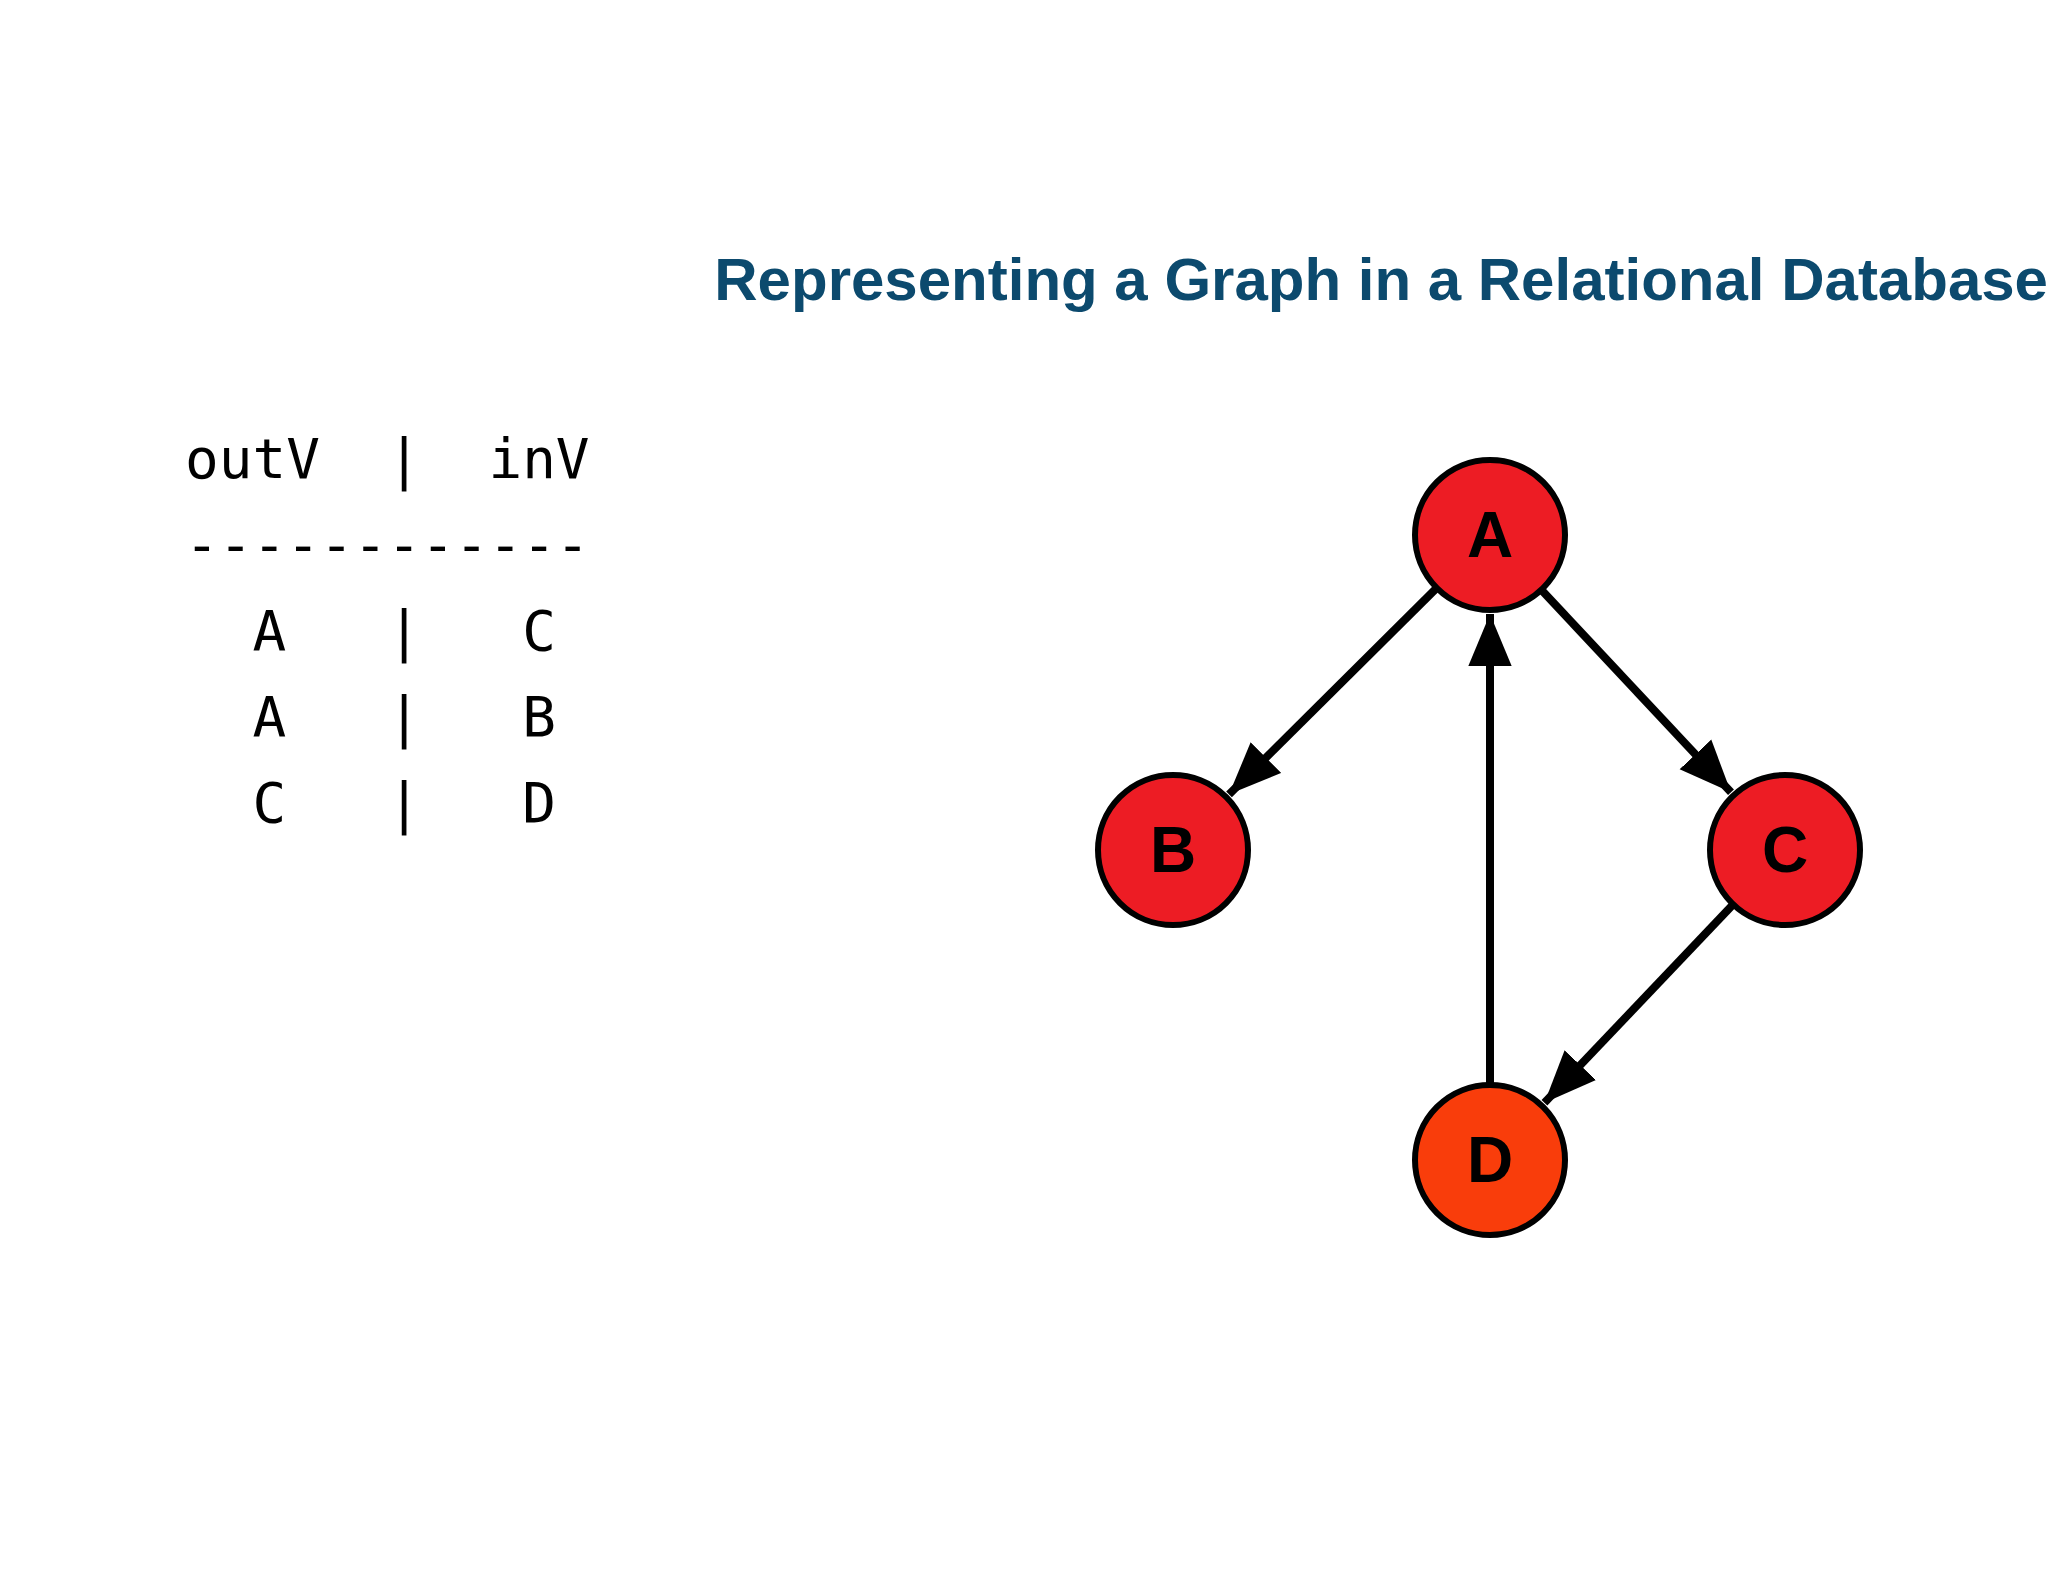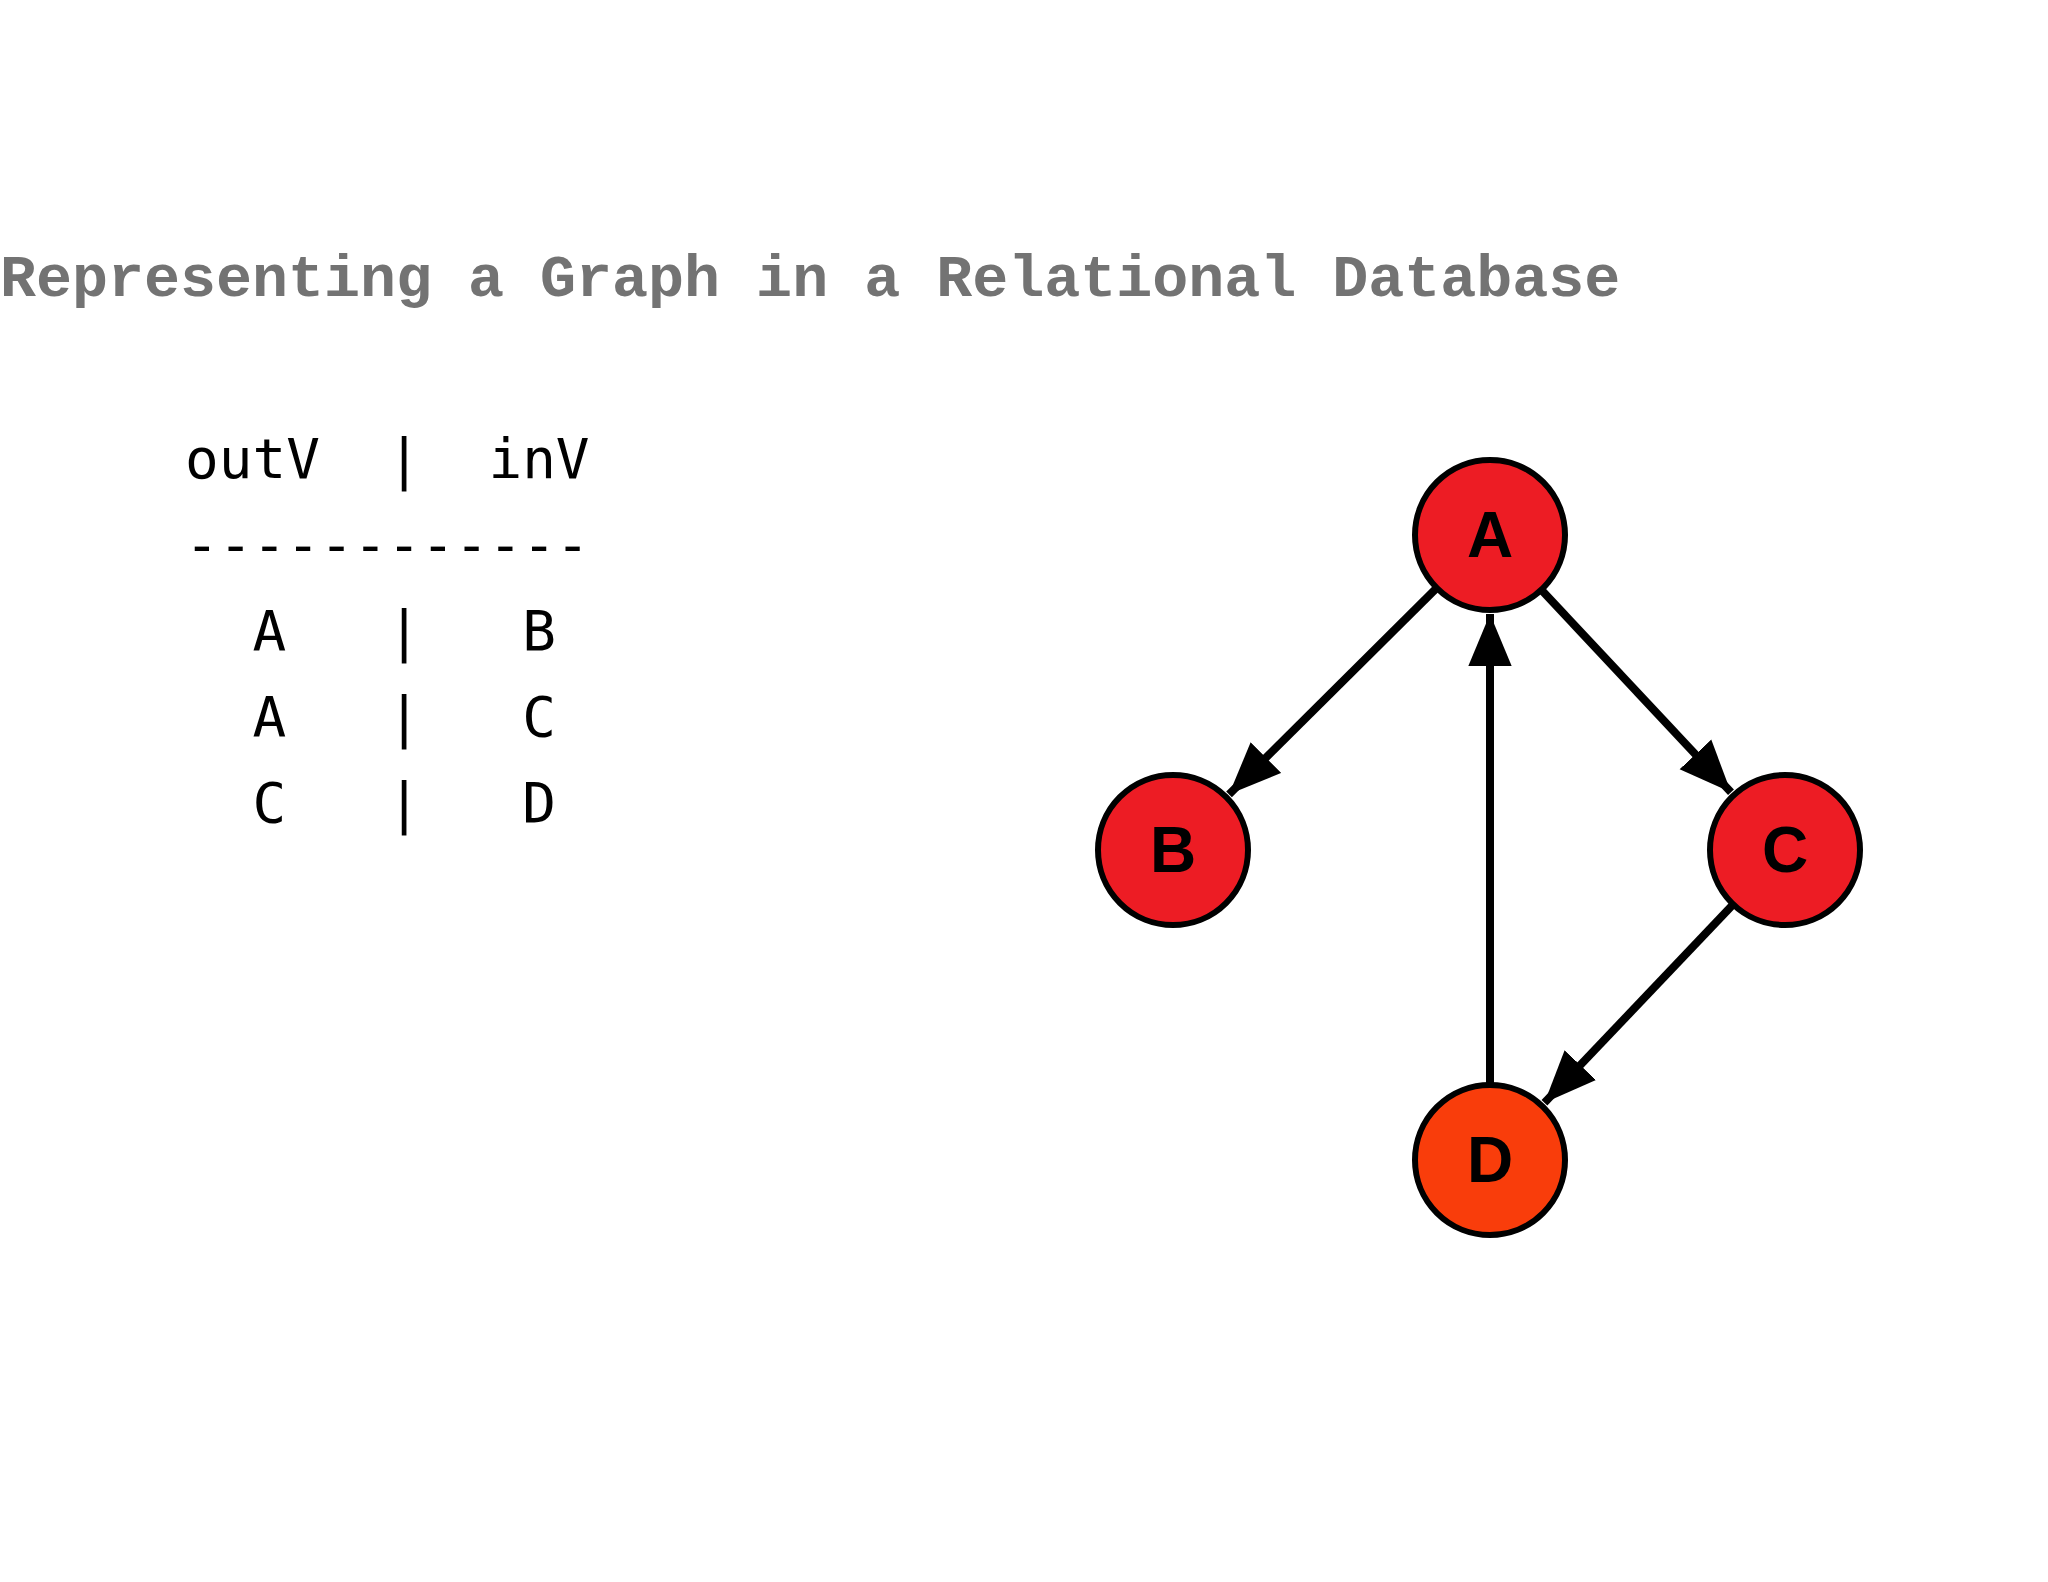--- a/index.html
+++ b/index.html
@@ -14,26 +14,26 @@
     background: #ffffff;
     overflow: hidden;
     font-family: "Liberation Sans", sans-serif;
   }
   .slide-title {
     position: absolute;
     top: 243px;
     left: 0;
     width: 100%;
     margin: 0;
-    text-align: left;
-    font-family: Liberation Mono, monospace;
+    text-align: right;
+    font-family: Liberation Sans, sans-serif;
     font-weight: bold;
     font-size: 60px;
     line-height: 74px;
-    color: #737373;
+    color: #0c4a6e;
     letter-spacing: 0px;
   }
   .edge-table {
     position: absolute;
     left: 185px;
     top: 416px;
     margin: 0;
     font-family: "DejaVu Sans Mono", monospace;
     font-size: 56px;
     line-height: 86px;
@@ -54,21 +54,21 @@
     fill: #000000;
   }
 </style>
 </head>
 <body>
 
 <div class="canvas">
 
   <h1 class="slide-title">Representing a Graph in a Relational Database</h1>
 
-  <pre class="edge-table"><div>outV  |  inV</div><div>------------</div><div>  A   |   B</div><div>  A   |   C</div><div>  C   |   D</div></pre>
+  <pre class="edge-table"><div>outV  |  inV</div><div>------------</div><div>  A   |   C</div><div>  A   |   B</div><div>  C   |   D</div></pre>
 
   <svg class="graph-svg" viewBox="0 0 2048 1582" xmlns="http://www.w3.org/2000/svg">
     <defs>
       <marker id="arrowhead" viewBox="0 0 12 10" refX="12" refY="5" markerWidth="6.5" markerHeight="5.5" markerUnits="strokeWidth" orient="auto">
         <path d="M0,0 L12,5 L0,10 Z" fill="#000000"></path>
       </marker>
     </defs>
     <g id="graph-edges">
         <line x1="1436.799431820232" y1="587.8649179073404" x2="1229.0379318160224" y2="794.315619804268" stroke="#000000" stroke-width="8" marker-end="url(#arrowhead)"></line>
         <line x1="1541.2666735031692" y1="589.74238018135" x2="1730.9991039099953" y2="792.338026208978" stroke="#000000" stroke-width="8" marker-end="url(#arrowhead)"></line>

